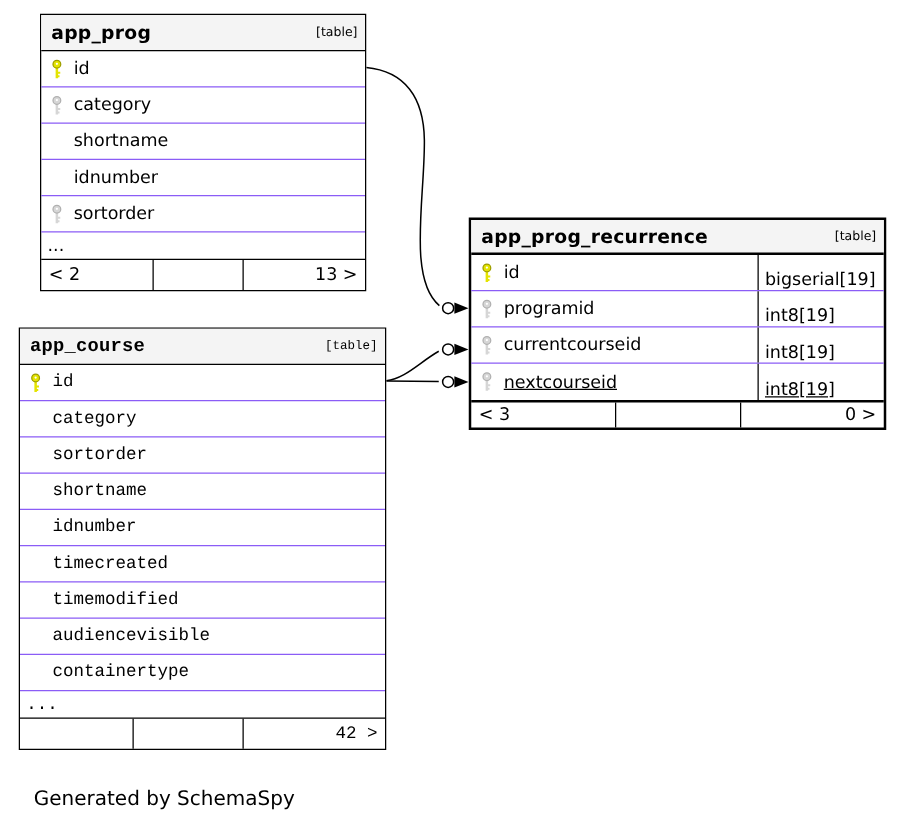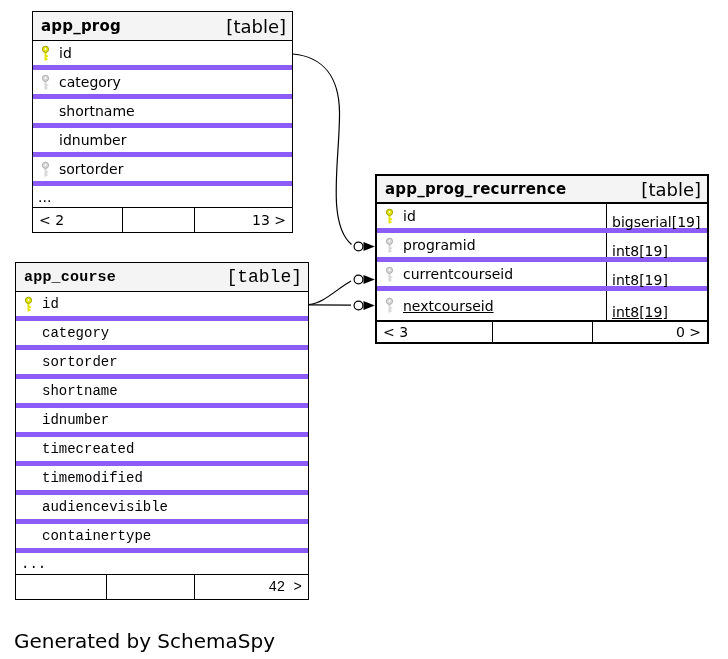--- a/index.html
+++ b/index.html
@@ -10,24 +10,24 @@
   .wires { position: absolute; left: 0; top: 0; width: 728px; height: 659px; }
 
   .tbl { position: absolute; border: 1px solid #000; background: #fff; }
   .tbl.current { border-width: 2px; }
 
   .thead { display: flex; justify-content: space-between; align-items: center;
            background: #f4f4f4; border-bottom: 1px solid #000;
            height: 29px; padding: 0 6px 0 8px; }
   .tbl.current .thead { border-bottom-width: 2px; height: 28px; }
   .tname { font-weight: bold; font-size: 15px; letter-spacing: .2px; }
-  .tbadge { font-size: 18px; }
+  .tbadge { font-size: 10px; }
 
   .crow { display: flex; align-items: center; height: 29px;
-          border-bottom: 5px solid #8b5cf6; padding-left: 7px; font-size: 14px; }
+          border-bottom: 1px solid #8b5cf6; padding-left: 7px; font-size: 14px; }
   .crow.noicon { padding-left: 26px; }
   .crow.last { border-bottom: none; text-decoration: underline; }
 
   .keyicon { width: 12px; height: 17px; margin-right: 7px; flex: 0 0 auto; }
 
   .dots { height: 22px; display: flex; align-items: center;
           border-bottom: 1px solid #000; padding-left: 5px; font-size: 14px; }
 
   .tfoot { display: flex; height: 24px; font-size: 14px; }
   .tbl.current .tfoot { border-top: 2px solid #000; height: 22px; }
@@ -36,21 +36,21 @@
   .fcell.fleft  { padding-left: 6px; }
   .fcell.fright { flex: 1; justify-content: flex-end; padding-right: 6px; }
 
   
   .crow.split { padding-left: 0; }
   .namecell { display: flex; align-items: center; height: 100%;
               width: 230px; border-right: 1px solid #000; padding-left: 7px; }
   .typecell { flex: 1; display: flex; align-items: center; height: 100%;
               padding-left: 5px; font-size: 14px; margin-top: 12px; }
 
-  .note { position: absolute; left: 14px; top: 629px; font-size: 20px; }
+  .note { position: absolute; left: 27px; top: 629px; font-size: 16px; }
 </style>
 </head>
 <body>
 
 <div class="canvas">
 
   <svg class="wires" width="728" height="659" viewBox="0 0 728 659">
     <g fill="none" stroke="#000000" stroke-width="1.2">
       <path d="M293,54 C324,57 339,78 339.5,112 C340,158 326,223 351.5,244.5"></path>
       <path d="M309,304.5 C324,303 336,289.5 351,281"></path>

